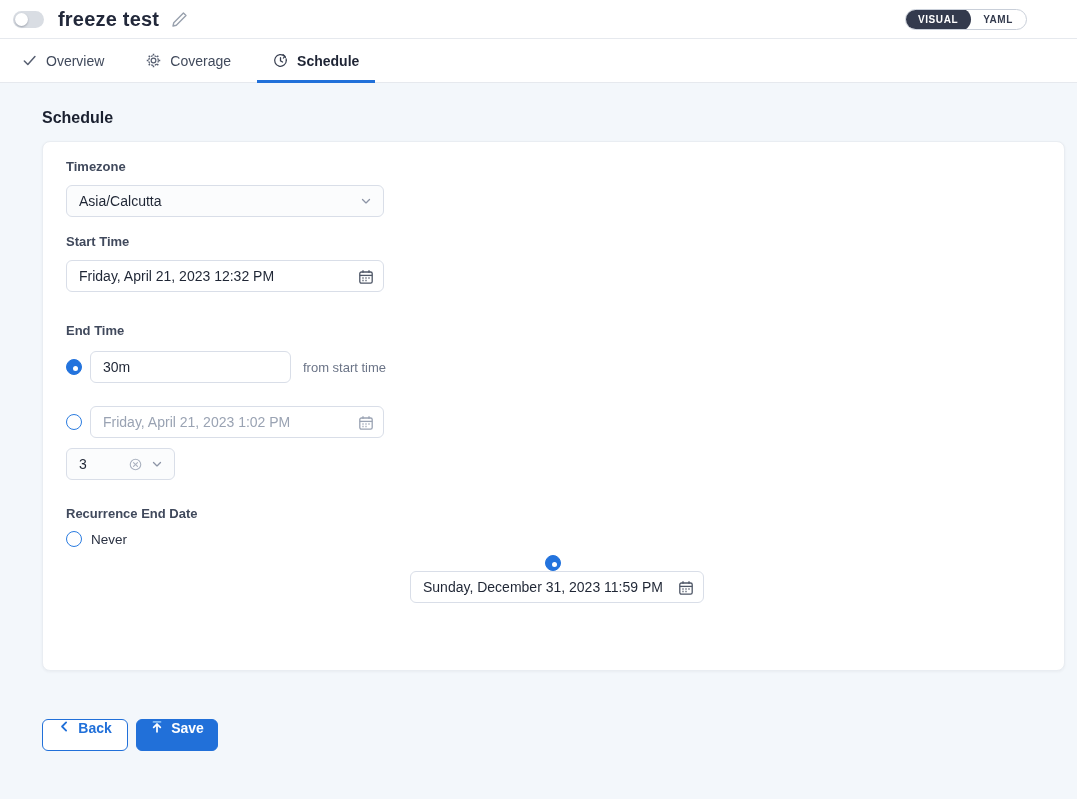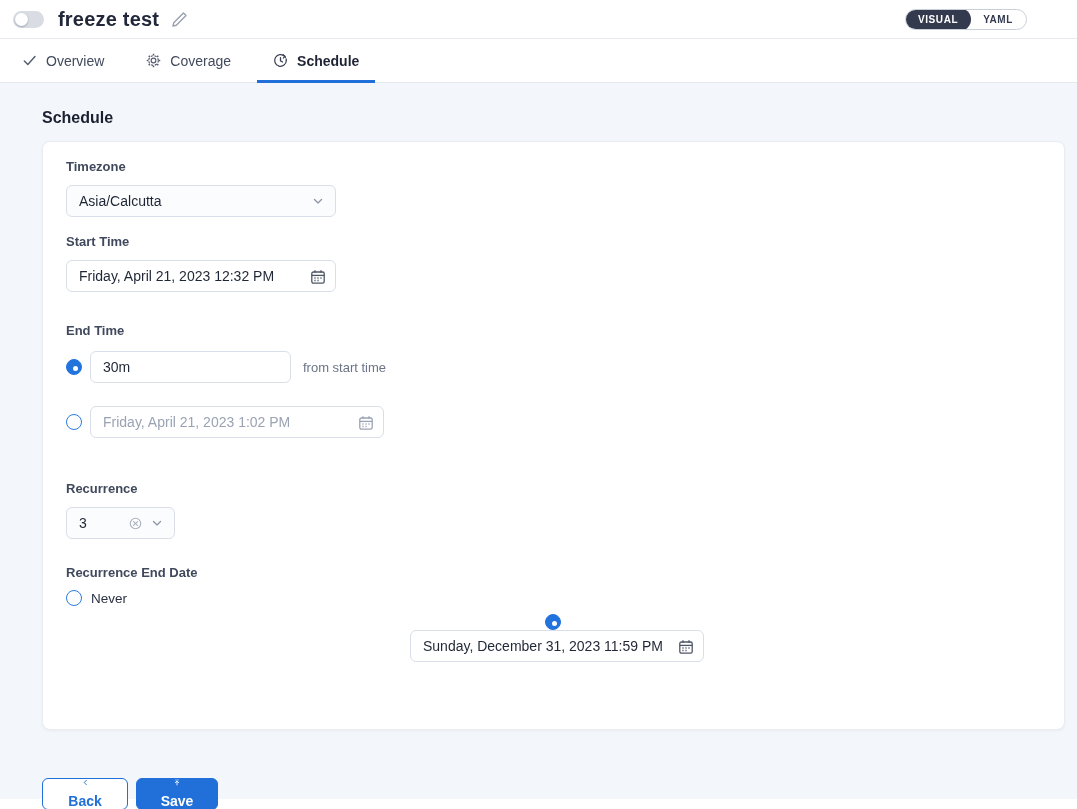--- a/index.html
+++ b/index.html
@@ -41,21 +41,21 @@
   .field-label { font-size:13px; font-weight:600; color:#40495c; line-height:16px; }
   .control { height:32px; border:1px solid #d9dee8; border-radius:6px; background:#fff;
     display:flex; align-items:center; font-size:14px; color:#1f2635; }
   .select { background:#fbfcfd; cursor:pointer; padding:0 10px 0 12px; justify-content:space-between; }
   .text-input { border:none; outline:none; background:transparent; font-size:14px;
     color:#1f2635; font-family:inherit; width:100%; height:100%; padding:0 12px; }
   .text-input::placeholder { color:#9aa3b3; }
   .input-wrap { position:relative; }
   .input-wrap .cal { position:absolute; right:9px; top:8px; pointer-events:auto; cursor:pointer; }
 
-  .w-std { width:270px; }
+  .w-std { width:318px; }
   .w-dur { width:201px; }
   .w-date { width:294px; }
   .w-type { width:200px; }
   .w-count { width:109px; }
 
   .radio-row { display:flex; align-items:center; }
   .radio { width:16px; height:16px; border-radius:50%; flex:0 0 auto; cursor:pointer;
     border:1.5px solid #2b7ce0; background:#fff; position:relative; }
   .radio.checked { background:#2373dd; border-color:#2373dd; }
   .radio.checked::after { content:""; position:absolute; left:5.5px; top:5.5px;
@@ -63,22 +63,22 @@
 
   .hint-text { font-size:13px; color:#6b7487; margin-left:12px; }
   .never-label { font-size:13.5px; color:#2a3142; margin-left:9px; }
 
   .mt10{margin-top:10px;} .mt12{margin-top:12px;}
   .count-icons { display:flex; align-items:center; gap:7px; }
 
   
   .footer-actions { display:flex; align-items:center; gap:8px; margin-top:48px; }
   .btn { height:32px; border-radius:6px; font-size:14px; font-weight:700;
-    display:flex; align-items:center; justify-content:center; gap:7px;
-    cursor:pointer; font-family:inherit;flex-direction:column; }
+    display:flex; justify-content:center; gap:7px;
+    cursor:pointer; font-family:inherit; }
   .btn-back { width:86px; background:#fff; border:1px solid #2170d9; color:#2170d9; }
   .btn-save { width:82px; background:#2170d9; border:1px solid #2170d9; color:#fff; }
 </style>
 </head>
 <body>
 
 <div class="app-header">
   <div class="switch">
     <div class="knob"></div>
   </div>
@@ -188,21 +188,20 @@
                 <line x1="7.4" y1="9" x2="8.6" y2="9"></line>
                 <line x1="10.4" y1="9" x2="11.6" y2="9"></line>
                 <line x1="4.4" y1="11.6" x2="5.6" y2="11.6"></line>
                 <line x1="7.4" y1="11.6" x2="8.6" y2="11.6"></line>
               </g>
           </svg>
         </span>
       </div>
     </div>
 
-    <div class="field-label" style="margin-top:43px;">Recurrence</div>
     <div style="display:flex; gap:10px;" class="mt10">
       <div class="control select w-count">
         <span>3</span>
         <span class="count-icons">
           <svg width="15" height="15" viewBox="0 0 16 16" fill="none" stroke="#aab2c0" stroke-width="1.2" stroke-linecap="round">
             <circle cx="8" cy="8" r="5.6"></circle>
             <line x1="5.9" y1="5.9" x2="10.1" y2="10.1"></line>
               <line x1="10.1" y1="5.9" x2="5.9" y2="10.1"></line>
           </svg>
           <svg width="14" height="14" viewBox="0 0 16 16" fill="none" stroke="#8c94a6" stroke-width="1.5" stroke-linecap="round" stroke-linejoin="round">

